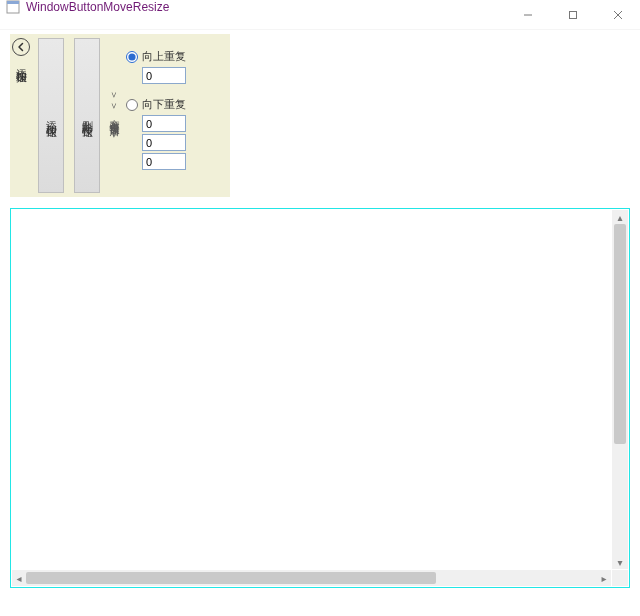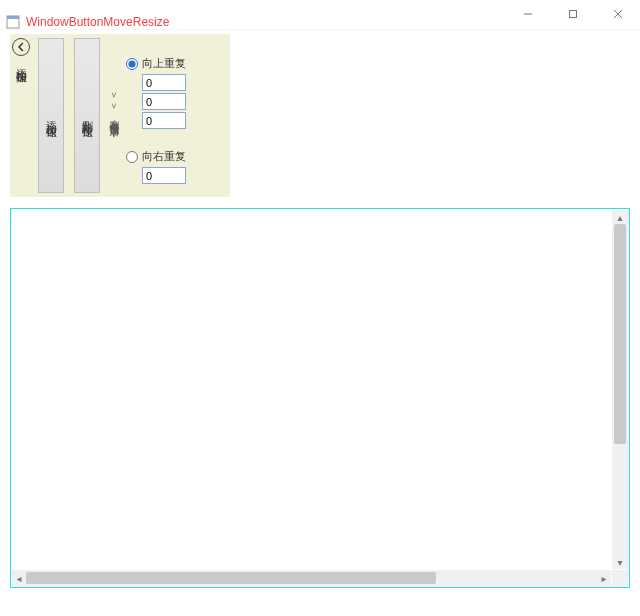--- a/index.html
+++ b/index.html
@@ -14,24 +14,24 @@
     overflow: hidden;
     box-sizing: border-box;
   }
   *, *::before, *::after { box-sizing: border-box; }
 
   
   .titlebar {
     height: 30px;
     width: 100%;
     display: flex;
-    align-items: flex-end;
+    align-items: flex-start;
     padding-left: 6px;
     background: #ffffff;
-    color: #ef4444;
+    color: #701a75;
     user-select: none;
     border-bottom: 1px solid #f5f5f5;
   }
   .titlebar .app-icon {
     width: 14px;
     height: 14px;
     margin-right: 6px;
     position: relative;
   }
   .titlebar .app-icon svg { display:block; }
@@ -116,21 +116,21 @@
     font-size: 10px;
     line-height: 1.2;
     letter-spacing: 1px;
     color: #555;
   }
 
   .radios {
     flex: 1;
     padding-top: 2px;
   }
-  .radio-row { display:flex; align-items:center; height:19px; margin-top:18px; }
+  .radio-row { display:flex; align-items:center; height:19px; margin-top:11px; }
   .radio-row input[type=radio] {
     margin: 0 4px 0 2px;
     width: 12px;
     height: 12px;
     accent-color: #2b6cd0;
   }
   .radio-row label { font-size: 11px; }
   .num-row { padding-left: 18px; margin: 1px 0 2px 0; }
   .num-row input[type=text] {
     width: 44px;
@@ -273,32 +273,32 @@
 
   <div class="radios">
     <div class="radio-row">
       <input type="radio" name="rep" id="r-up" checked="" style="">
       <label for="r-up">向上重复</label>
     </div>
     <div class="num-row">
       <input type="text" value="0" style="">
     </div>
 
+    <div class="radio-row">
+      <input type="radio" name="rep" id="r-down" style="">
+      <label for="r-down">向下重复</label>
+    </div>
     <div class="num-row">
       <input type="text" value="0" style="">
     </div>
 
     <div class="num-row">
       <input type="text" value="0" style="">
     </div>
 
-    <div class="radio-row">
-      <input type="radio" name="rep" id="r-right" style="">
-      <label for="r-right">向右重复</label>
-    </div>
     <div class="num-row">
       <input type="text" value="0" style="">
     </div>
   </div>
 </div>
 
 <div class="content-frame">
   <div class="vscroll">
     <div class="arrow up">▴</div>
     <div class="thumb"></div>

